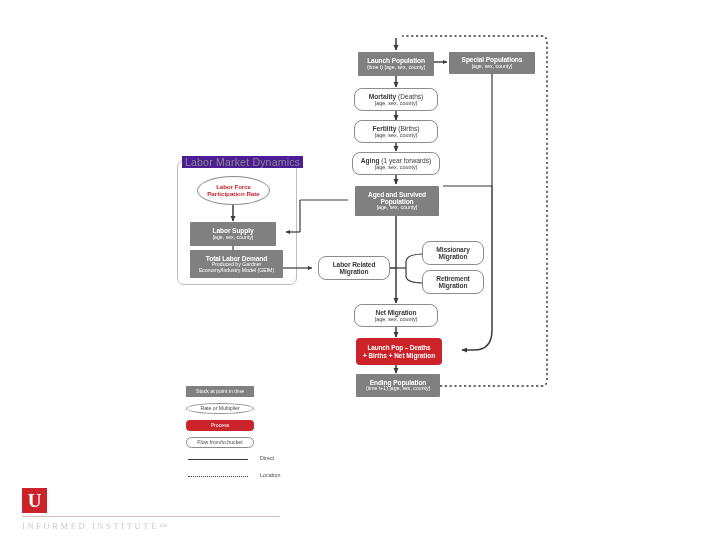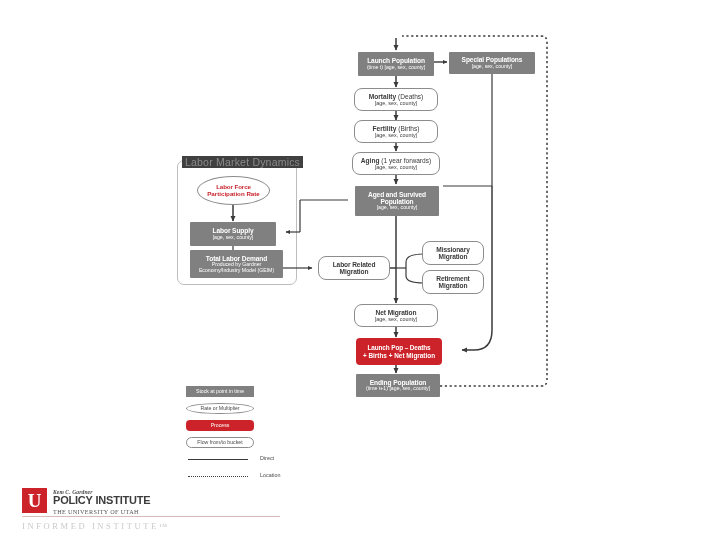--- a/index.html
+++ b/index.html
@@ -90,21 +90,21 @@
     border: 1px solid #bdbdbd;
     border-radius: 7px;
     background: #ffffff;
     z-index: 1;
   }
   .group-title {
     position: absolute;
     font-size: 10.5px;
     color: #8a8a8a;
     letter-spacing: 0.2px;
-    background: #404040;
+    background: #4c1d95;
     padding: 0 3px;
     z-index: 6;
     white-space: nowrap;
   }
 
   
   #legend {
     position: absolute;
     left: 186px;
     top: 385px;
@@ -412,20 +412,15 @@
       <div class="legend-line ll-dotted"></div>
       <div class="legend-label">Location</div>
     </div>
 
   </div>
 
 </div>
 
 <div id="logo">
   <div id="logo-mark">U</div>
-  <div id="logo-text">
-    <div id="logo-l1">Kem C. Gardner</div>
-    <div id="logo-l2">POLICY INSTITUTE</div>
-    <div id="logo-l3">THE UNIVERSITY OF UTAH</div>
-  </div>
 </div>
 <div id="footer-rule"></div>
 <div id="tagline">INFORMED INSTITUTE™</div>
 
 </body></html>

